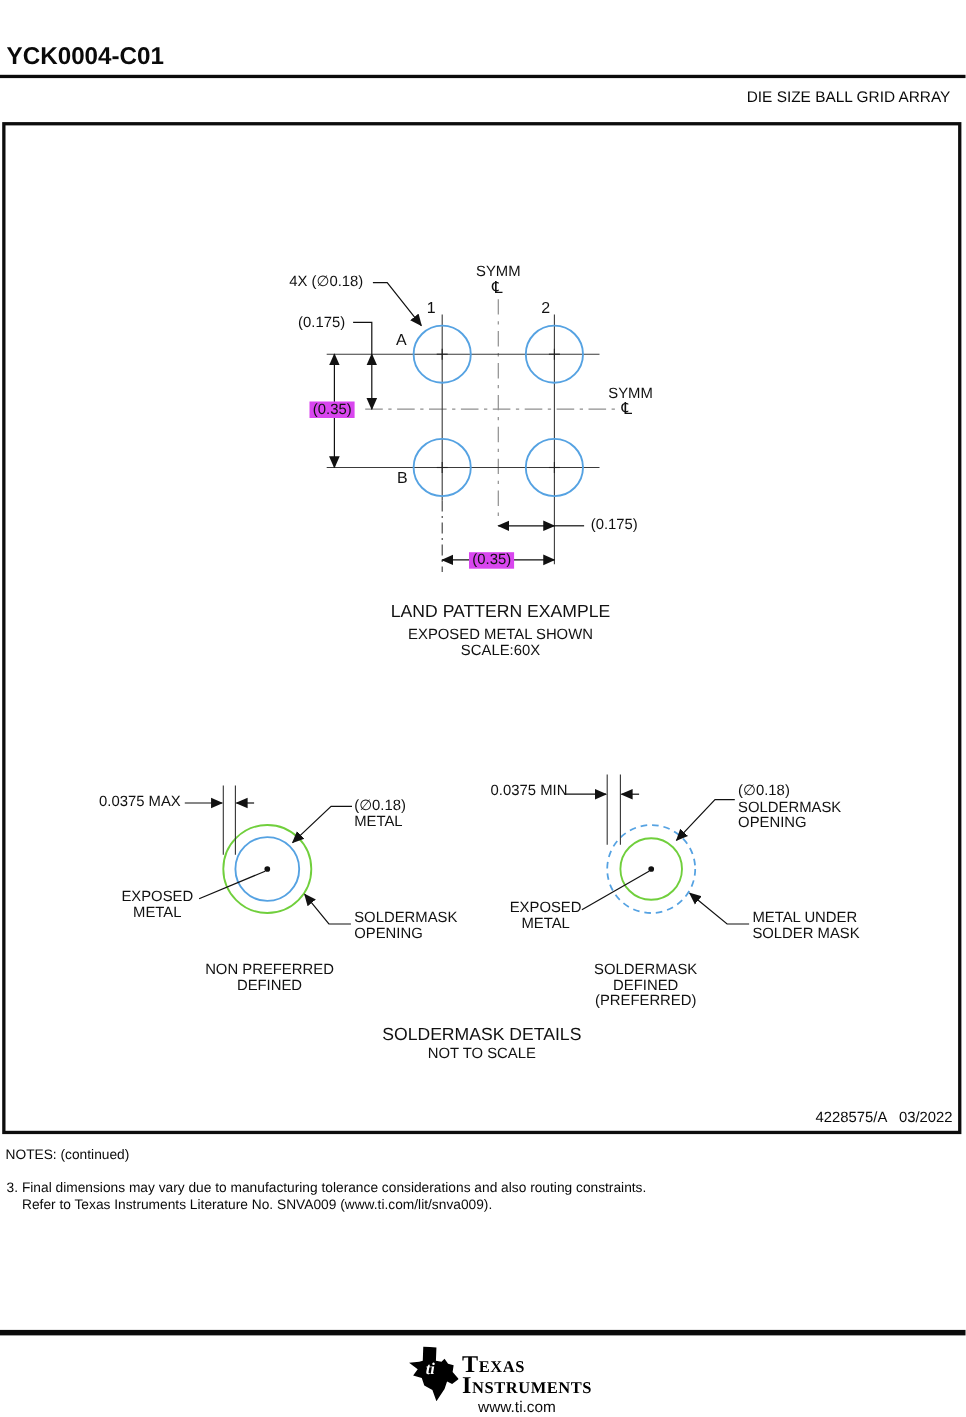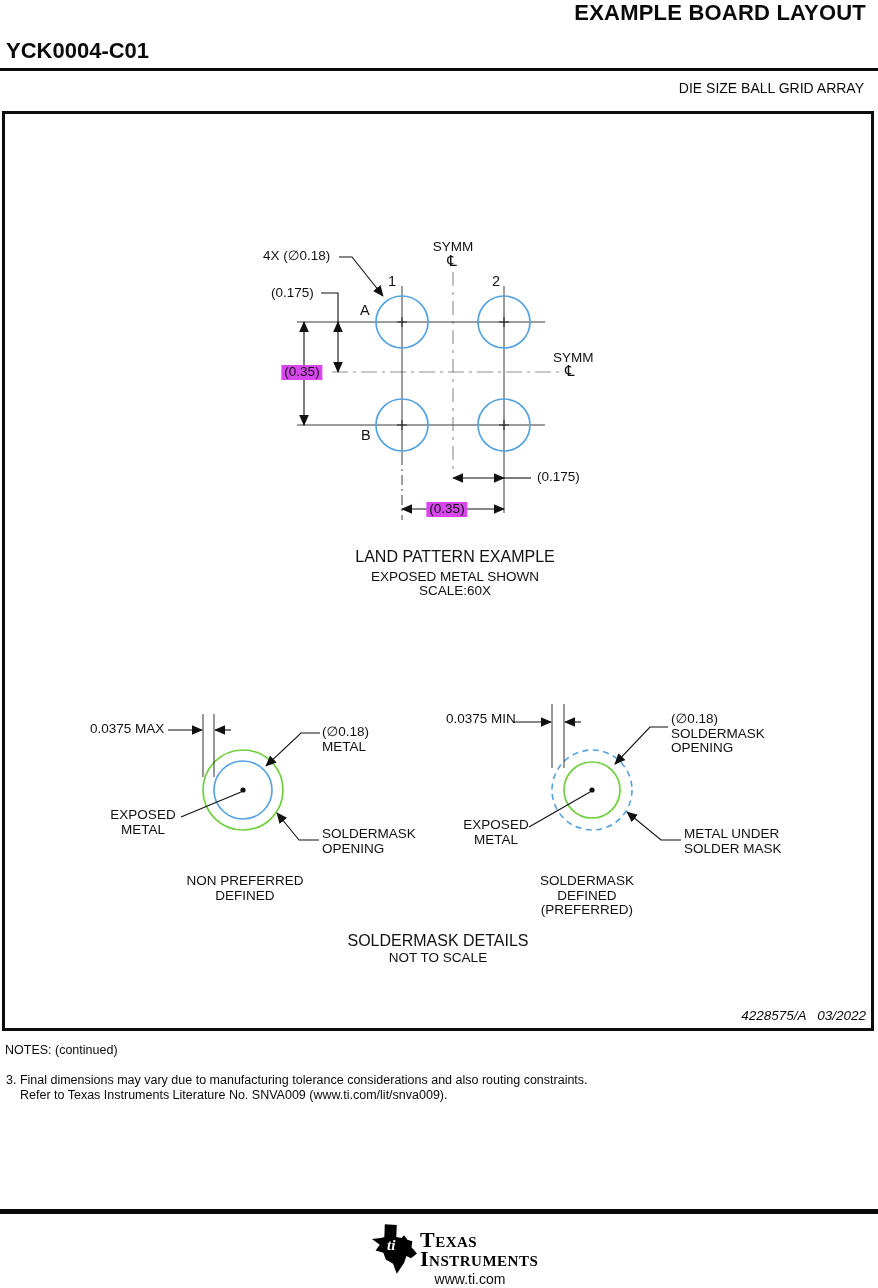--- a/index.html
+++ b/index.html
@@ -14,37 +14,36 @@
   .rule{position:absolute;left:0;width:878px;height:3px;background:#0a0a0a;}
   
   .frame{position:absolute;left:2px;top:111px;width:866px;height:914px;border:3px solid #0d0d0d;}
   
   .lbl{position:absolute;font-size:13.5px;line-height:14.5px;white-space:nowrap;color:#111;}
   .ctr{transform:translateX(-50%);text-align:center;}
   .bgw{background:#d946ef;padding:0 3px;}
   .cl{font-family:"DejaVu Sans",sans-serif;font-size:15px;}
   .cap-title{font-size:16px;}
   .cap-sub{font-size:13.5px;}
-  .docnum{font-size:13.5px;white-space:pre;font-style:italic;}
+  .docnum{font-size:13.5px;white-space:pre;}
   .note{font-size:12.5px;}
   svg{position:absolute;left:0;top:0;}
   
   .fbar{position:absolute;left:0;top:1209px;width:878px;height:5px;background:#0a0a0a;}
   .brand{font-family:"Liberation Serif",serif;font-weight:bold;font-variant:small-caps;
          font-size:22px;line-height:18px;letter-spacing:0.5px;color:#000;}
   .monogram{font-family:"Liberation Serif",serif;font-weight:bold;font-style:italic;
             color:#fff;font-size:15px;}
   .url{font-size:14px;}
 </style>
 </head>
 <body>
 
 <div id="page">
 
-  <div class="abs h-title" style="right:12px;top:0px;">EXAMPLE BOARD LAYOUT</div>
   <div class="abs h-part" style="left:6px;top:38px;">YCK0004-C01</div>
   <div class="rule" style="top:68px;"></div>
   <div class="abs h-family" style="right:14px;top:80px;">DIE SIZE BALL GRID ARRAY</div>
 
   <div class="frame"></div>
 
   <svg width="878" height="1288" viewBox="0 0 878 1288">
     <defs>
       <marker id="arw" viewBox="0 0 10 10" refX="9.2" refY="5" markerWidth="10" markerHeight="10" orient="auto-start-reverse">
           <path d="M0,0.6 L10,5 L0,9.4 z" fill="#111"></path>

